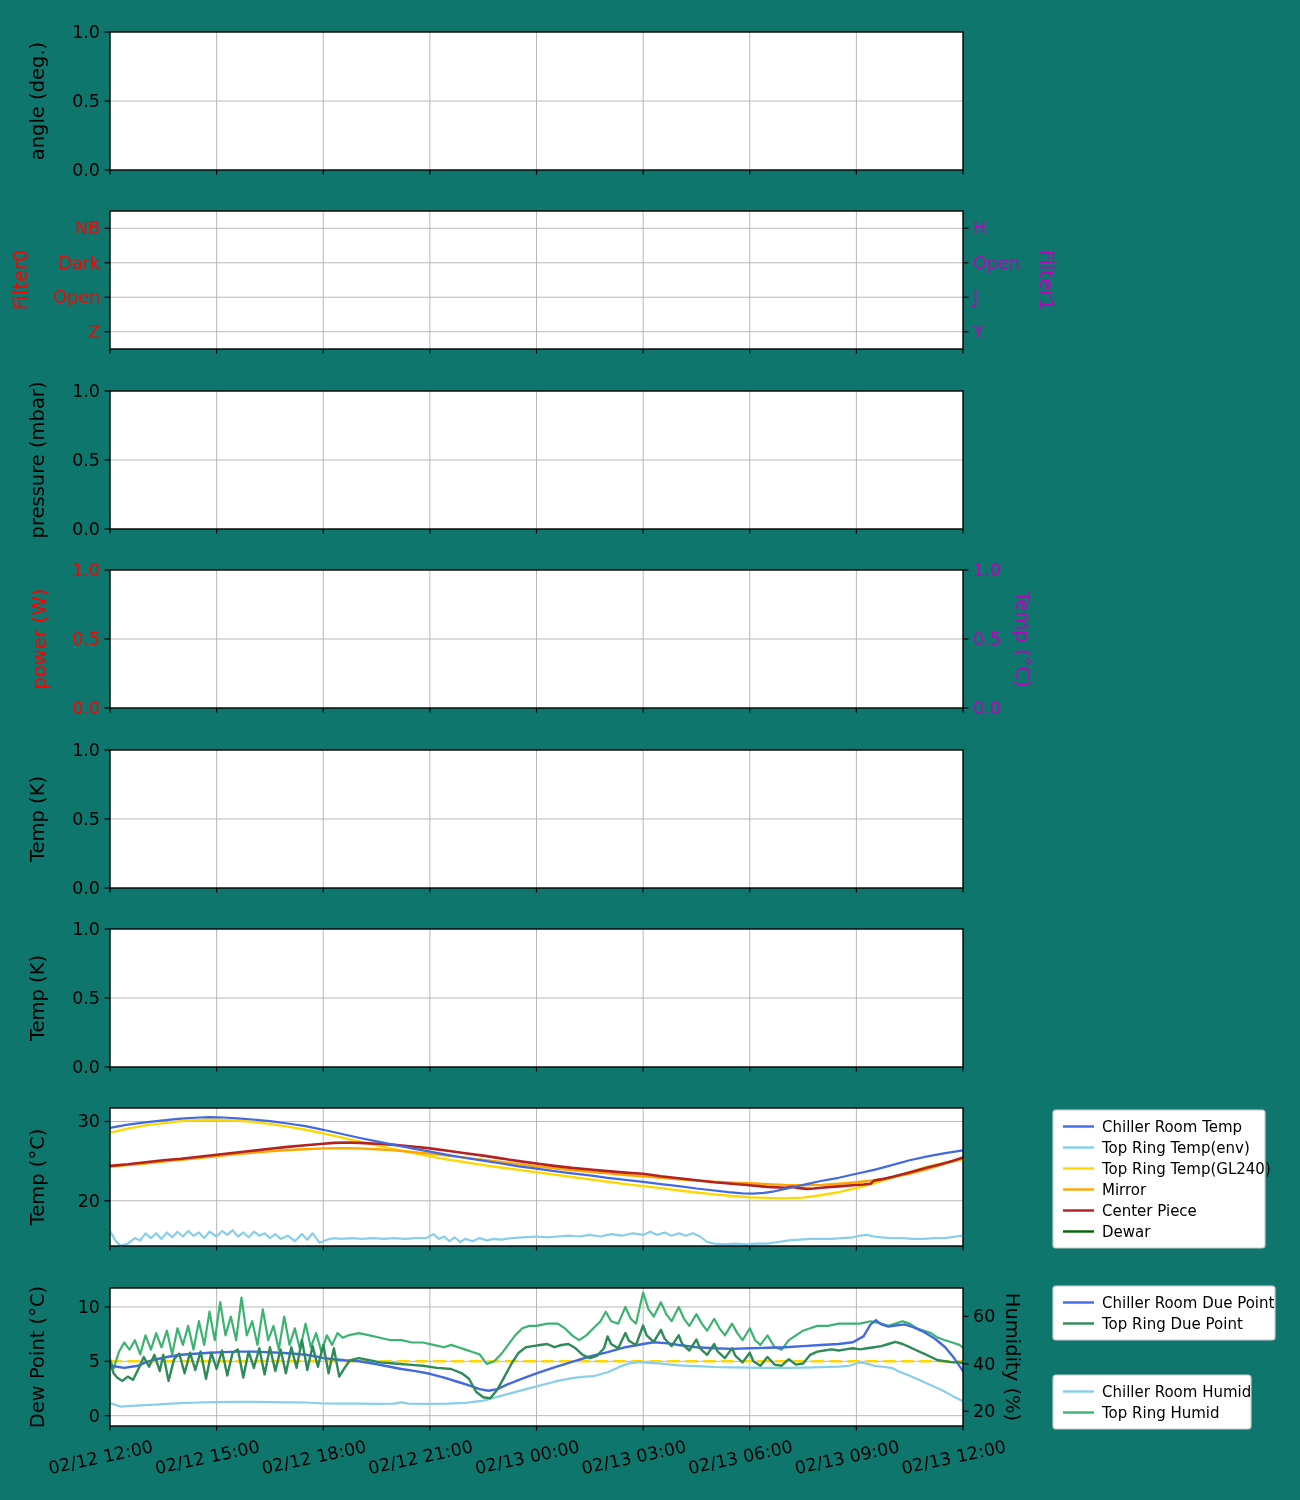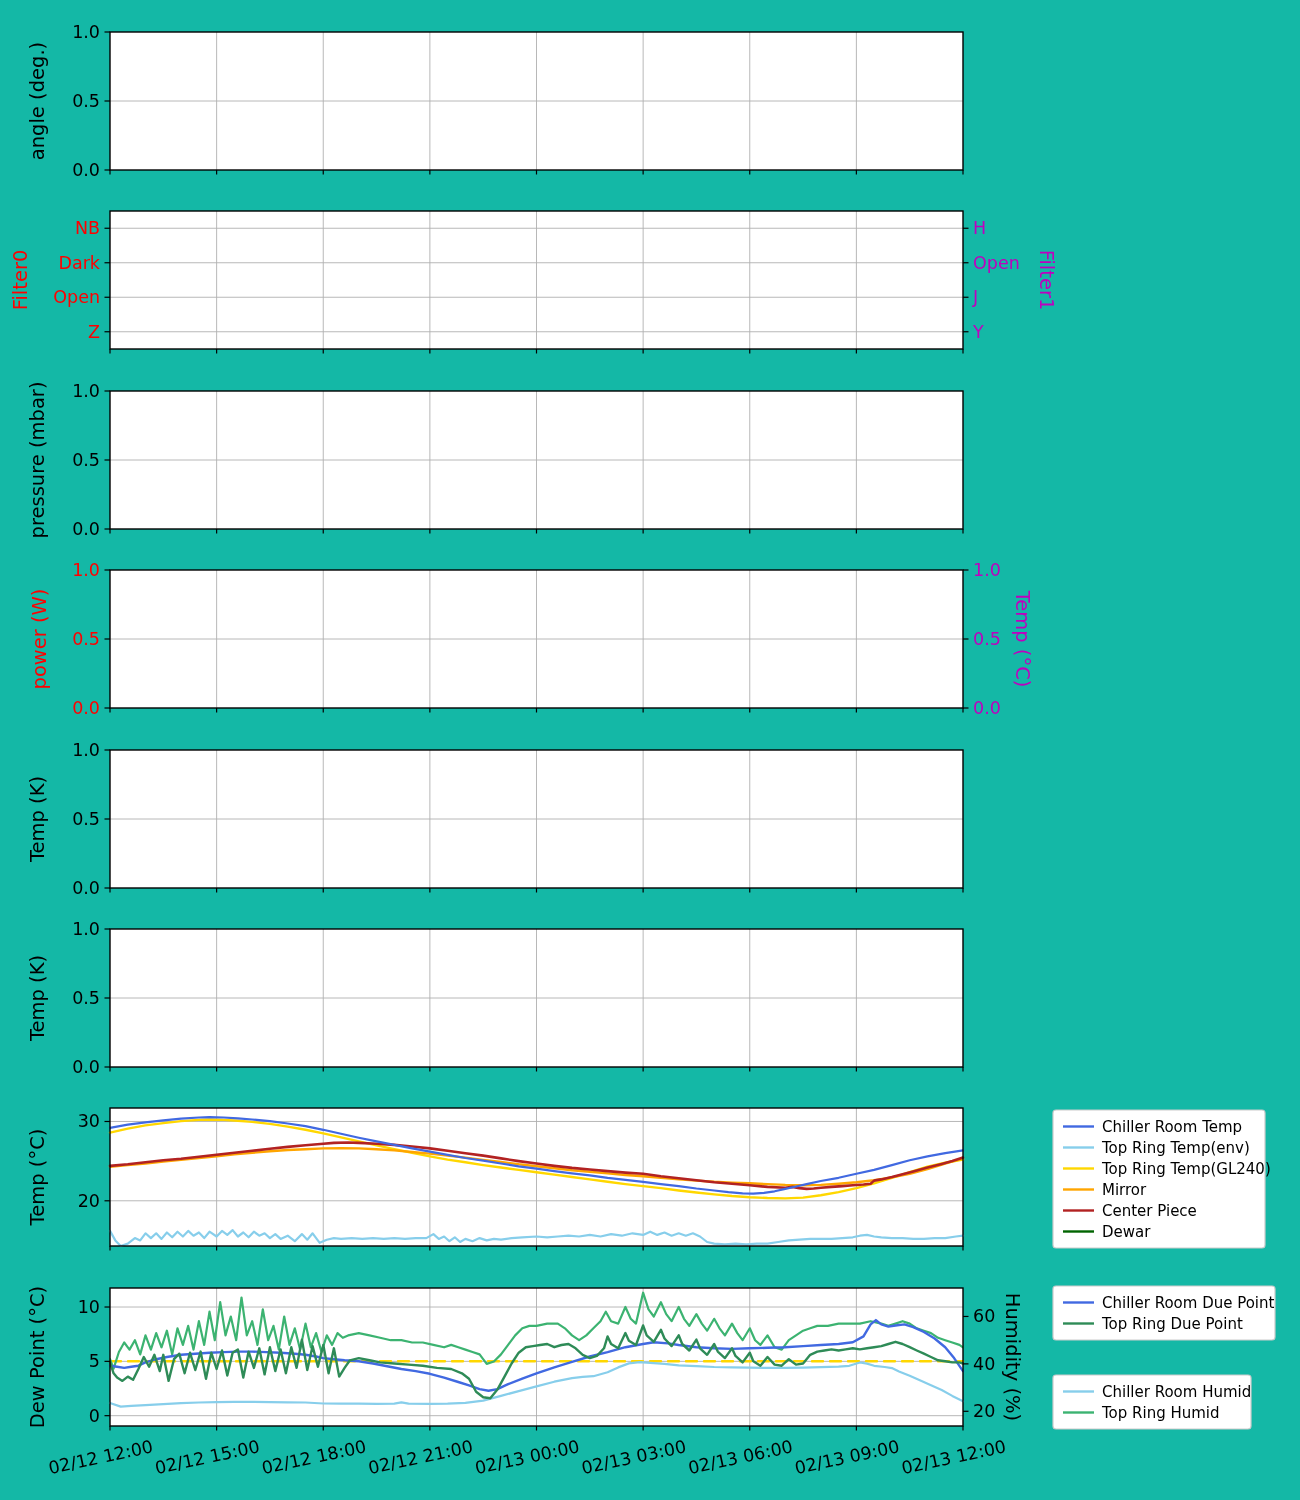--- a/index.html
+++ b/index.html
@@ -1,16 +1,16 @@
 <!DOCTYPE html>
 <html><head>
 <meta charset="utf-8">
 <style>
   html,body{margin:0;padding:0;background:#ffffff;}
-  .figure{position:relative;width:1300px;height:1500px;background:#14b8a6;overflow:hidden;}
+  .figure{position:relative;width:1300px;height:1500px;background:#0f766e;overflow:hidden;}
   svg text{font-family:"DejaVu Sans","Liberation Sans",sans-serif;}
 </style>
 </head>
 <body>
 
 <div class="figure">
   <svg id="chart" width="1300" height="1500" viewBox="0 0 1300 1500" xmlns="http://www.w3.org/2000/svg">
       <g>
         <rect x="110" y="32" width="853" height="138" fill="#ffffff"></rect>
         <line x1="216.625" y1="32" x2="216.625" y2="170" stroke="#b0b0b0" stroke-width="0.9"></line>

